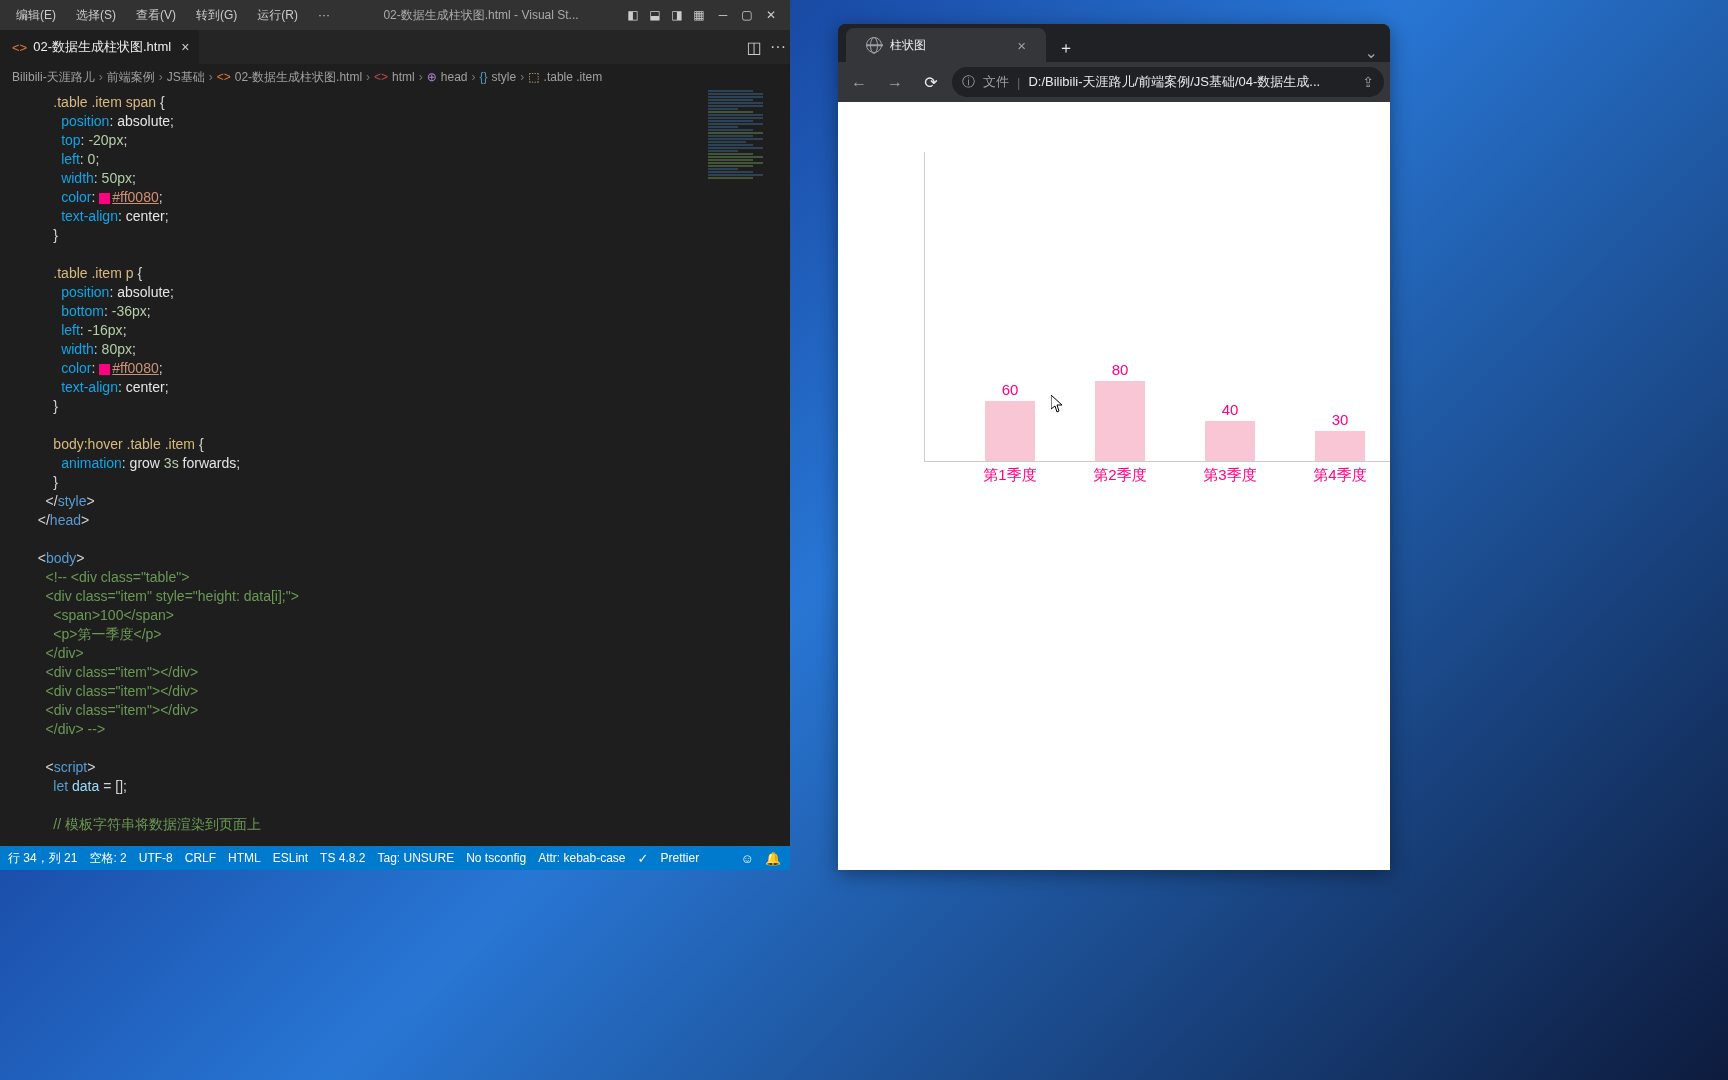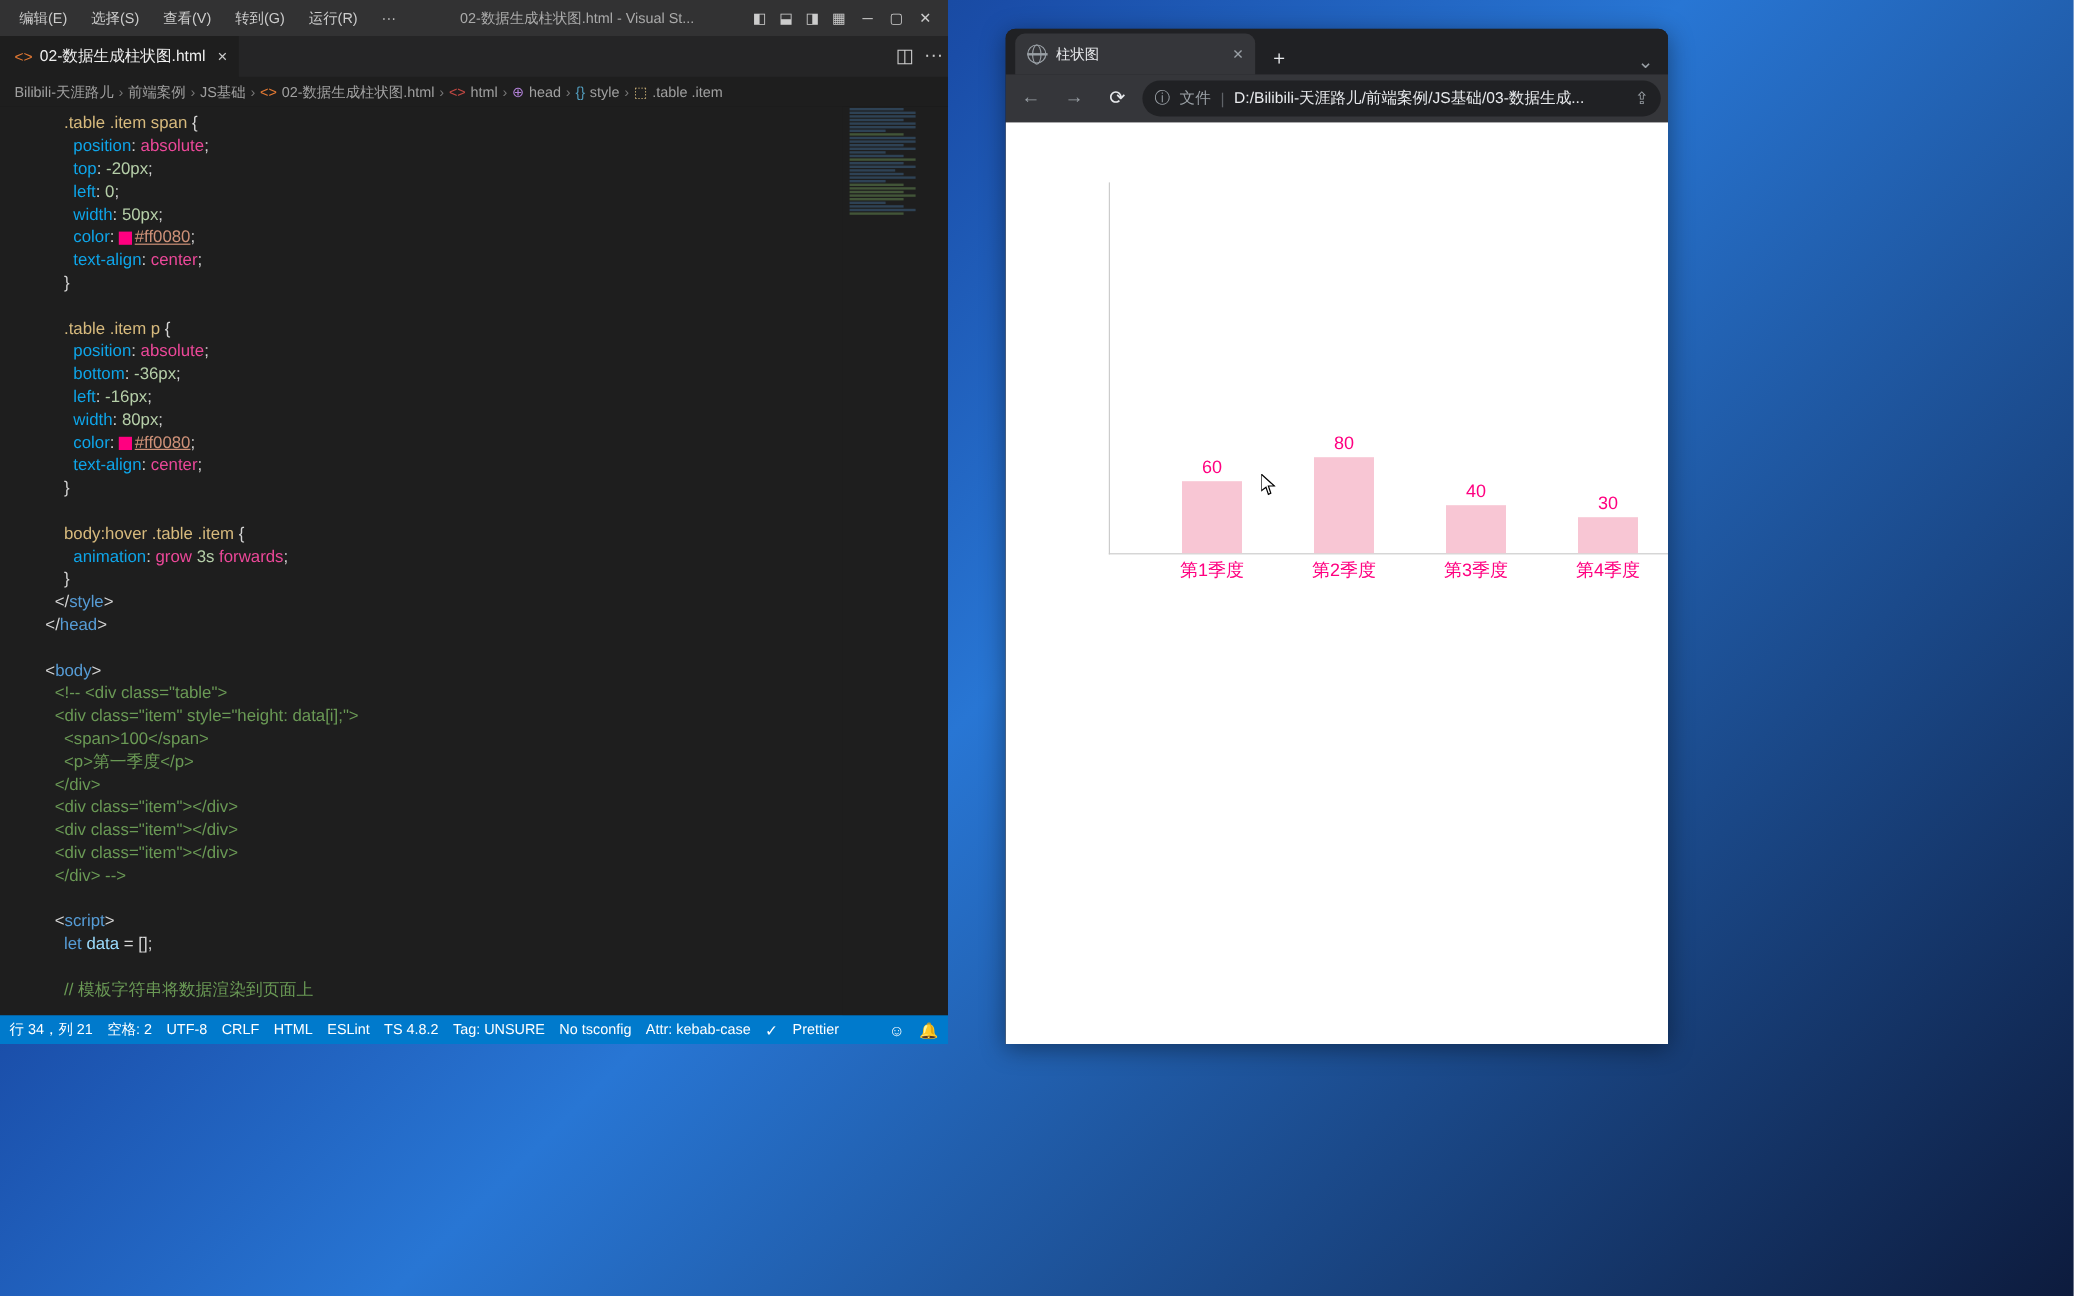--- a/index.html
+++ b/index.html
@@ -63,21 +63,21 @@
   position: absolute; right: 0; top: 0; width: 88px; height: 100%;
   background: #1e1e1e; opacity: 0.6;
 }
 .minimap .mm-line { height: 2px; margin: 1px 6px; background: #3a5a7a; }
 .minimap .mm-line.w1 { width: 30px; } .minimap .mm-line.w2 { width: 45px; }
 .minimap .mm-line.w3 { width: 55px; } .minimap .mm-line.w4 { width: 38px; }
 .minimap .mm-line.c2 { background: #5a7a4a; }
 
 .tok-sel { color: #d7ba7d; }
 .tok-prop { color: #0ea5e9; }
-.tok-val { color: #ec4899; }
+.tok-val { color: #e5e5e5; }
 .tok-num { color: #b5cea8; }
 .tok-punc { color: #d4d4d4; }
 .tok-color { color: #ce9178; text-decoration: underline; }
 .tok-tag { color: #569cd6; }
 .tok-kw { color: #569cd6; }
 .tok-var { color: #9cdcfe; }
 .tok-cmnt { color: #6a9955; }
 .cswatch { display: inline-block; width: 11px; height: 11px; background: #ff0080; vertical-align: middle; margin-right: 2px; }
 
 .statusbar {
@@ -92,21 +92,21 @@
 .browser {
   position: absolute; left: 838px; top: 24px; width: 552px; height: 846px;
   background: #202124; display: flex; flex-direction: column;
   border-radius: 8px 8px 0 0; overflow: hidden; box-shadow: 0 4px 20px rgba(0,0,0,0.4);
 }
 .btabrow {
   height: 38px; background: #202124; display: flex; align-items: flex-end; padding: 4px 8px 0 8px;
 }
 .btab {
   height: 34px; background: #35363a; border-radius: 8px 8px 0 0;
-  display: flex; align-items: center; padding: 0 10px; font-size: 12px;
+  display: flex; align-items: center; padding: 0 20px; font-size: 12px;
   color: #e8eaed; gap: 8px; min-width: 200px;
 }
 .btab .globe { width: 16px; height: 16px; border: 1.5px solid #9aa0a6; border-radius: 50%; position: relative; }
 .btab .globe::before { content:""; position:absolute; left:50%; top:-1.5px; bottom:-1.5px; width:6px; border:1.5px solid #9aa0a6; border-radius:50%; transform:translateX(-50%);}
 .btab .globe::after { content:""; position:absolute; top:50%; left:-1.5px; right:-1.5px; height:1.5px; background:#9aa0a6; transform:translateY(-50%);}
 .btab .bclose { margin-left: auto; color: #9aa0a6; font-size: 15px; }
 .bnewtab { width: 28px; height: 28px; display: flex; align-items: center; justify-content: center; color: #e8eaed; margin-left: 6px; font-size: 16px; }
 .btabrow .bminspace { flex:1; }
 .bcaret { color: #9aa0a6; margin-right: 4px; }
 
@@ -278,21 +278,21 @@
     <span class="bcaret">⌄</span>
   </div>
   <div class="baddrrow">
     <span class="bnavbtn">←</span>
     <span class="bnavbtn">→</span>
     <span class="bnavbtn active">⟳</span>
     <div class="baddr">
       <span class="info">ⓘ</span>
       <span class="lbl">文件</span>
       <span class="sep">|</span>
-      <span class="url">D:/Bilibili-天涯路儿/前端案例/JS基础/03-数据生成...</span>
+      <span class="url">D:/Bilibili-天涯路儿/前端案例/JS基础/04-数据生成...</span>
       <span class="bshare">⇪</span>
     </div>
   </div>
   <div class="bcontent">
     <div class="table" id="chart">
         <div class="item" style="height: 60px;">
           <span>60</span>
           <p>第1季度</p>
         </div>
         <div class="item" style="height: 80px;">

